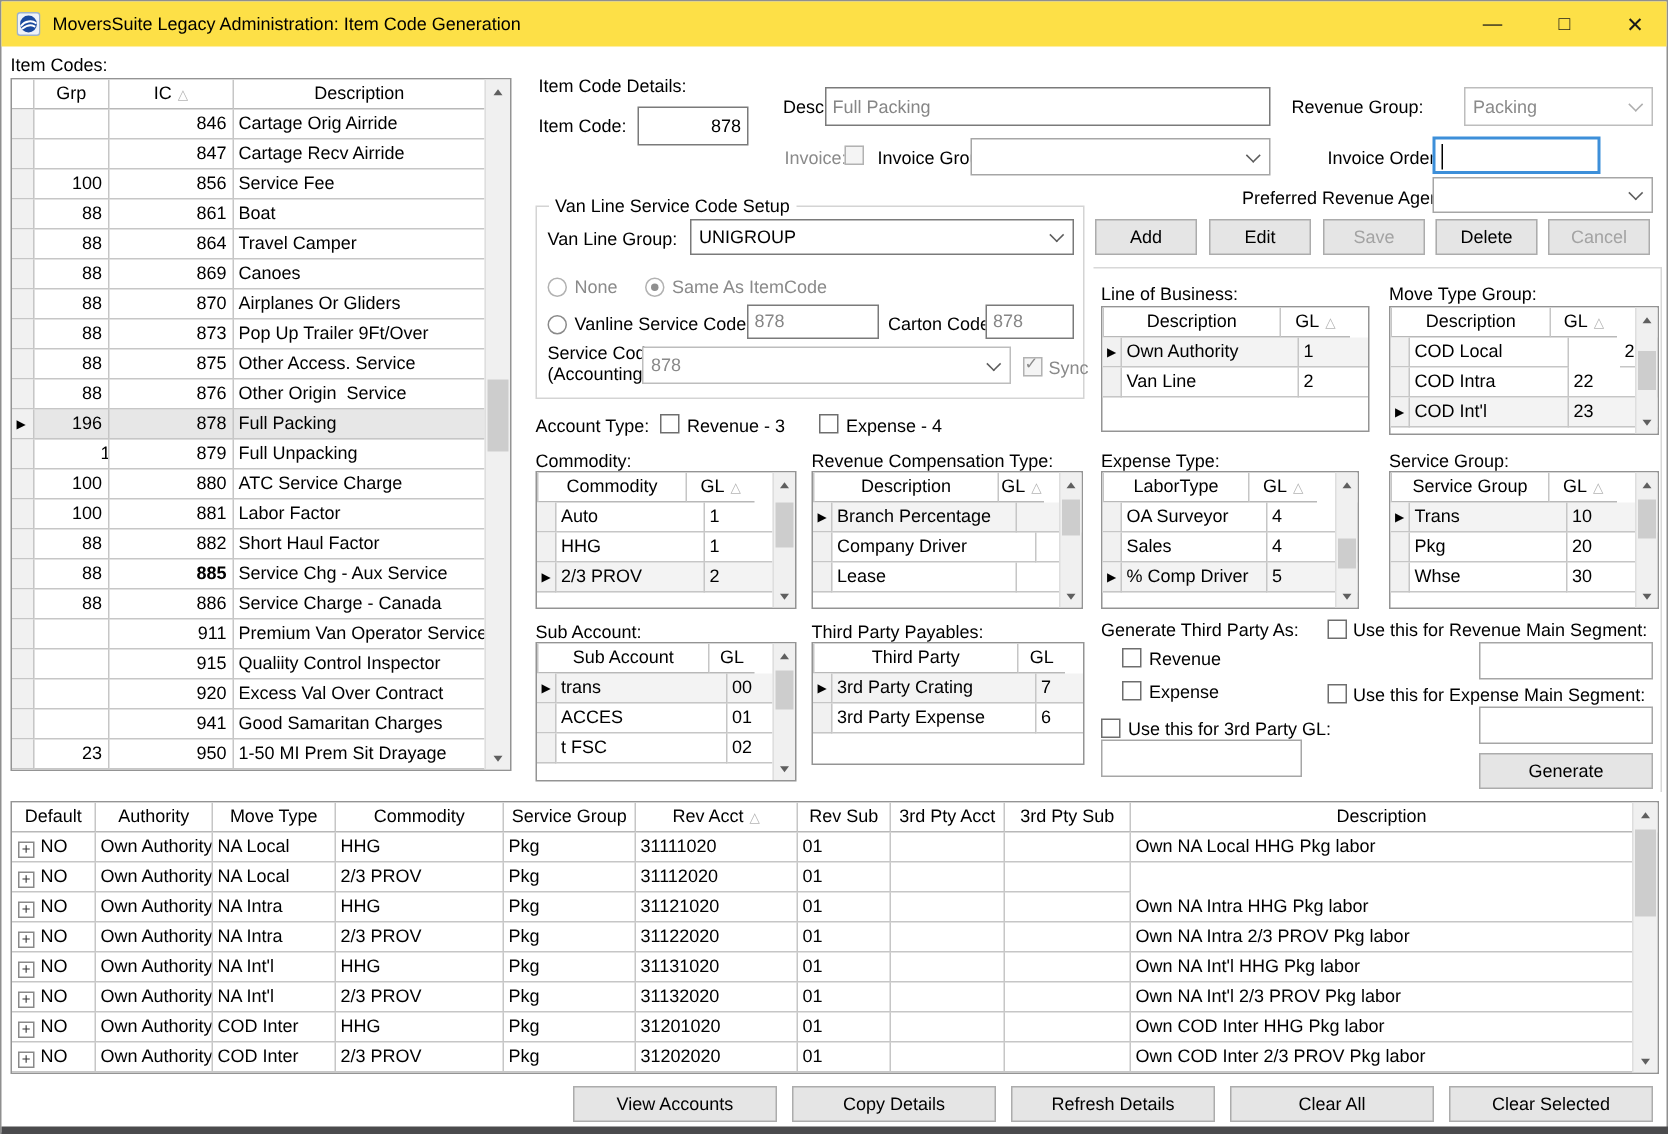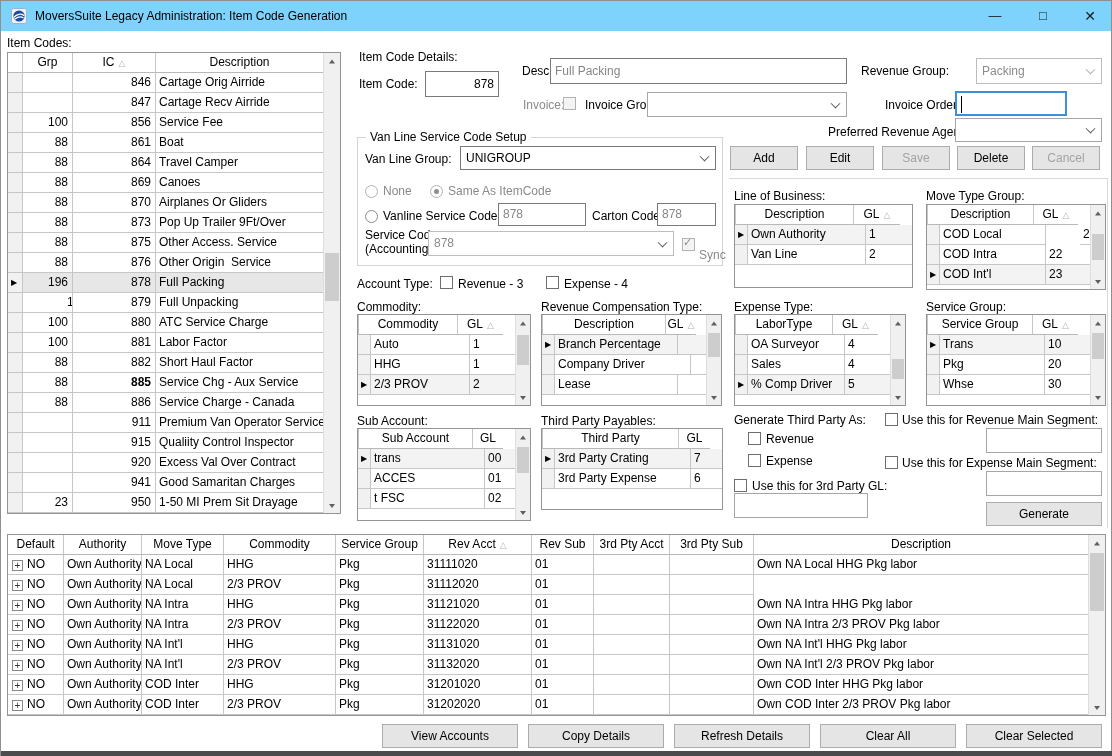--- a/index.html
+++ b/index.html
@@ -3,21 +3,21 @@
 <meta charset="utf-8">
 <style>
 *{margin:0;padding:0;box-sizing:border-box}
 html,body{width:1112px;height:756px;overflow:hidden}
 body{font-family:"Liberation Sans",sans-serif;font-size:12px;color:#000;background:#fff;position:relative}
 #win{position:absolute;inset:0;background:#fff;border:1px solid #8f8f8f}
 .abs{position:absolute}
 .lbl{position:absolute;white-space:pre;line-height:15px}
 .gray{color:#8a8a8a}
 
-#titlebar{position:absolute;left:0;top:0;width:100%;height:30px;background:#7dd3fc}
+#titlebar{position:absolute;left:0;top:0;width:100%;height:30px;background:#fde047}
 #titlebar .title{position:absolute;left:34px;top:8px;font-size:12px}
 .winbtn{position:absolute;top:0;width:30px;height:30px;text-align:center;line-height:30px;font-size:13px;color:#1a1a1a}
 
 .btn{position:absolute;height:24px;background:#e5e5e5;border:1px solid #acacac;text-align:center;line-height:22px;font-size:12px;color:#000}
 .btn.dis{color:#a3a3a3}
 
 .input{position:absolute;border:1px solid #7a7a7a;background:#fff;padding:0 4px;white-space:pre;overflow:hidden}
 .input.dis{color:#868686}
 .combo{position:absolute;border:1px solid #7a7a7a;background:#fff;padding:0 20px 0 5px;white-space:pre;overflow:hidden}
 .combo.dis{border-color:#bdbdbd;color:#8a8a8a}
@@ -273,21 +273,21 @@
   <span class="lbl" style="left:382px;top:208px">Vanline Service Code</span>
   <div class="input dis" style="left:497px;top:202px;width:88px;height:23px;line-height:21px">878</div>
   <span class="lbl" style="left:591px;top:208px">Carton Code:</span>
   <div class="input dis" style="left:656px;top:202px;width:59px;height:23px;line-height:21px">878</div>
   <span class="lbl" style="left:364px;top:227px">Service Code</span>
   <span class="lbl" style="left:364px;top:241px">(Accounting):</span>
   <div class="combo dis" style="left:427px;top:230px;width:246px;height:25px;line-height:23px"><span>878</span><span class="chev" style="border-color:#5c5c5c"></span></div>
   <span class="chk dis" style="left:681px;top:237px">
       <span class="ck">✓</span>
     </span>
-  <span class="lbl gray" style="left:698px;top:247px">Sync</span>
+  <span class="lbl gray" style="left:698px;top:237px">Sync</span>
 
   <span class="lbl" style="left:356px;top:276px">Account Type:</span>
   <span class="chk" style="left:439px;top:275px"></span>
   <span class="lbl" style="left:457px;top:276px">Revenue - 3</span>
   <span class="chk" style="left:545px;top:275px"></span>
   <span class="lbl" style="left:563px;top:276px">Expense - 4</span>
 
   <span class="lbl" style="left:733px;top:188px">Line of Business:</span>
   <div class="grid" style="left:733px;top:203px;width:179px;height:84px">
     <div class="ghead">

